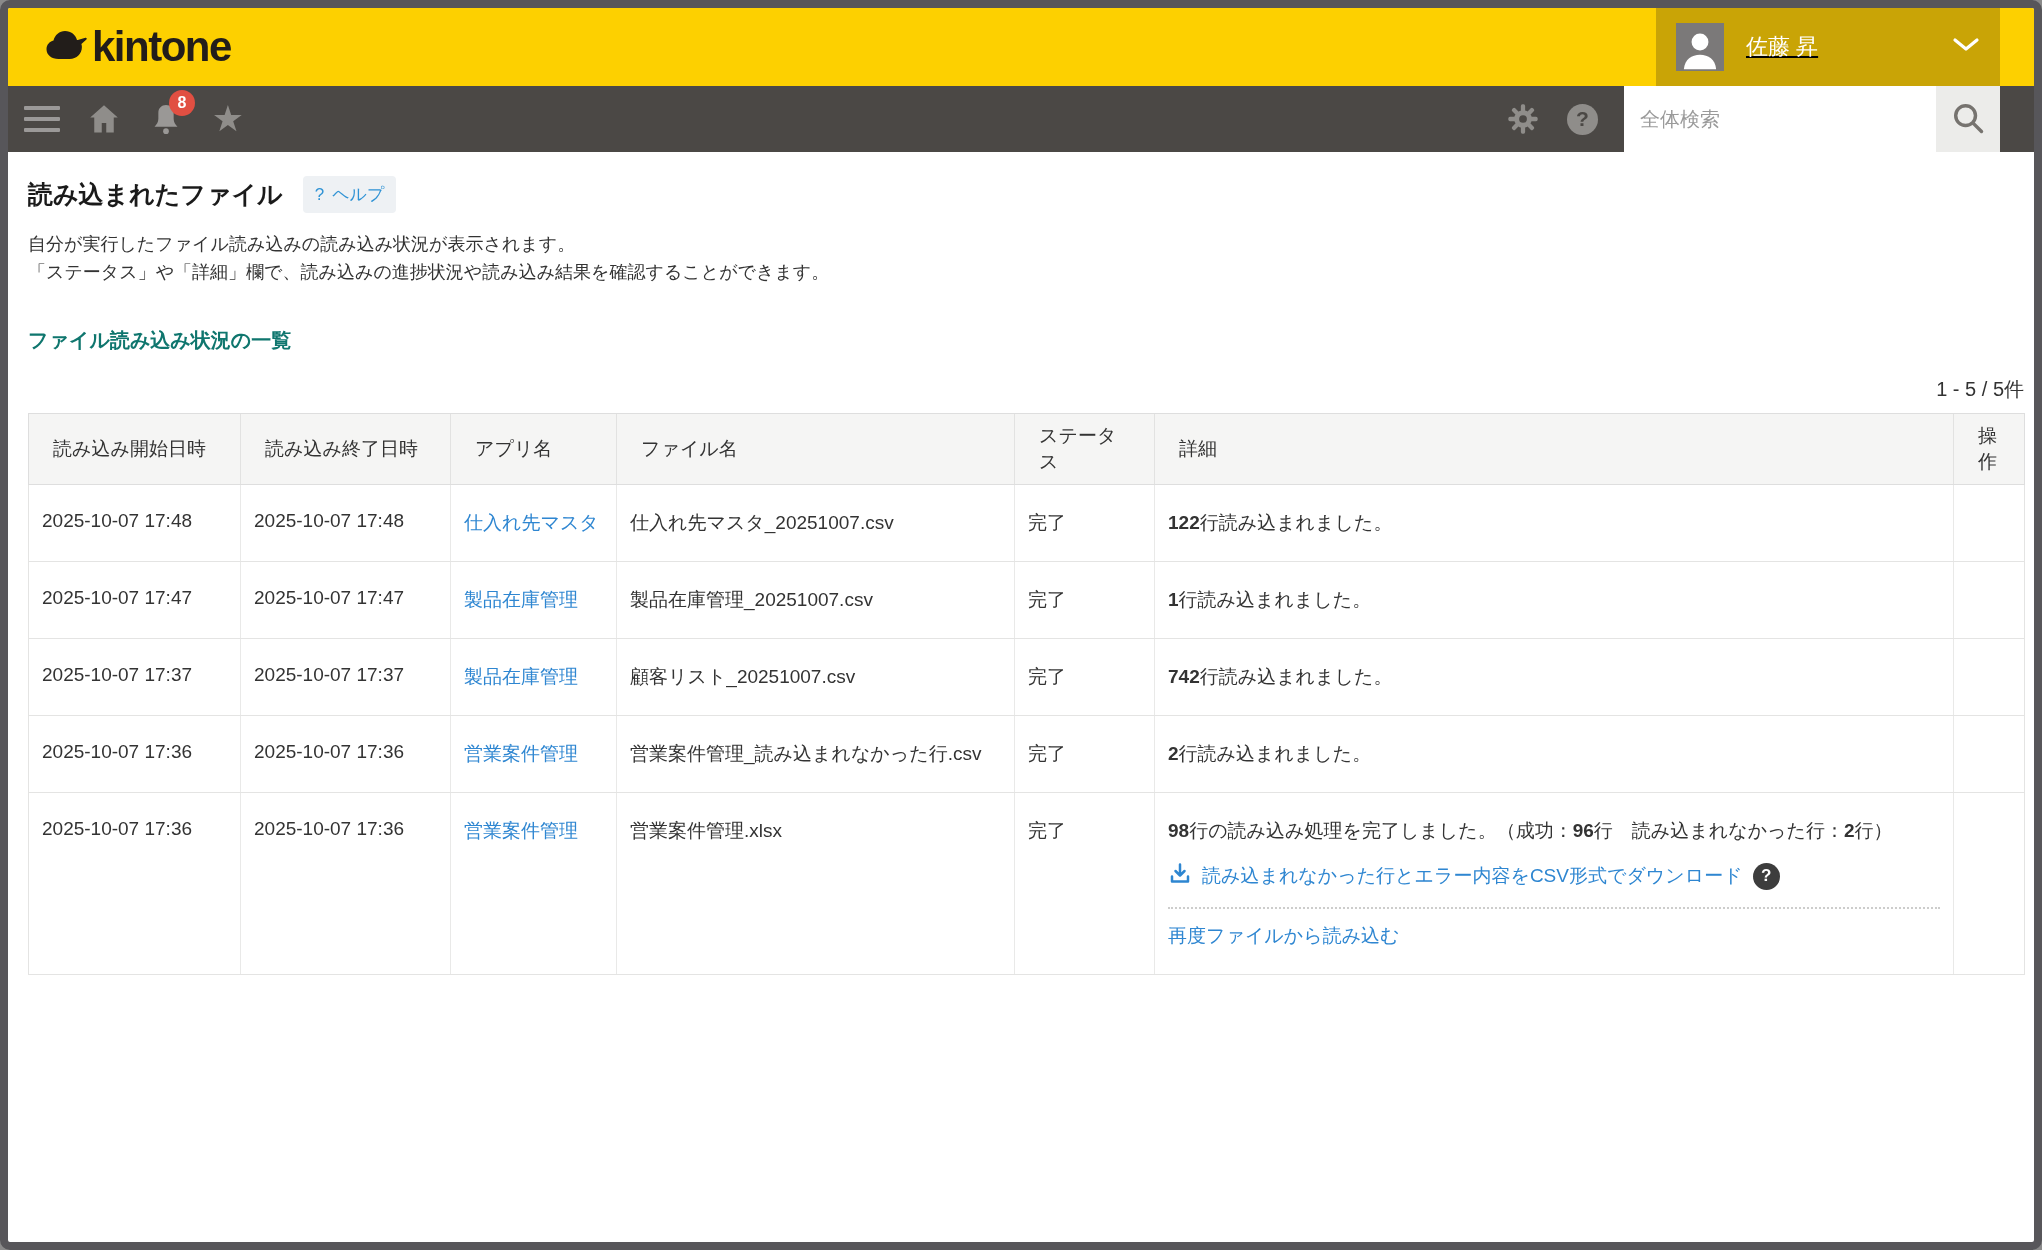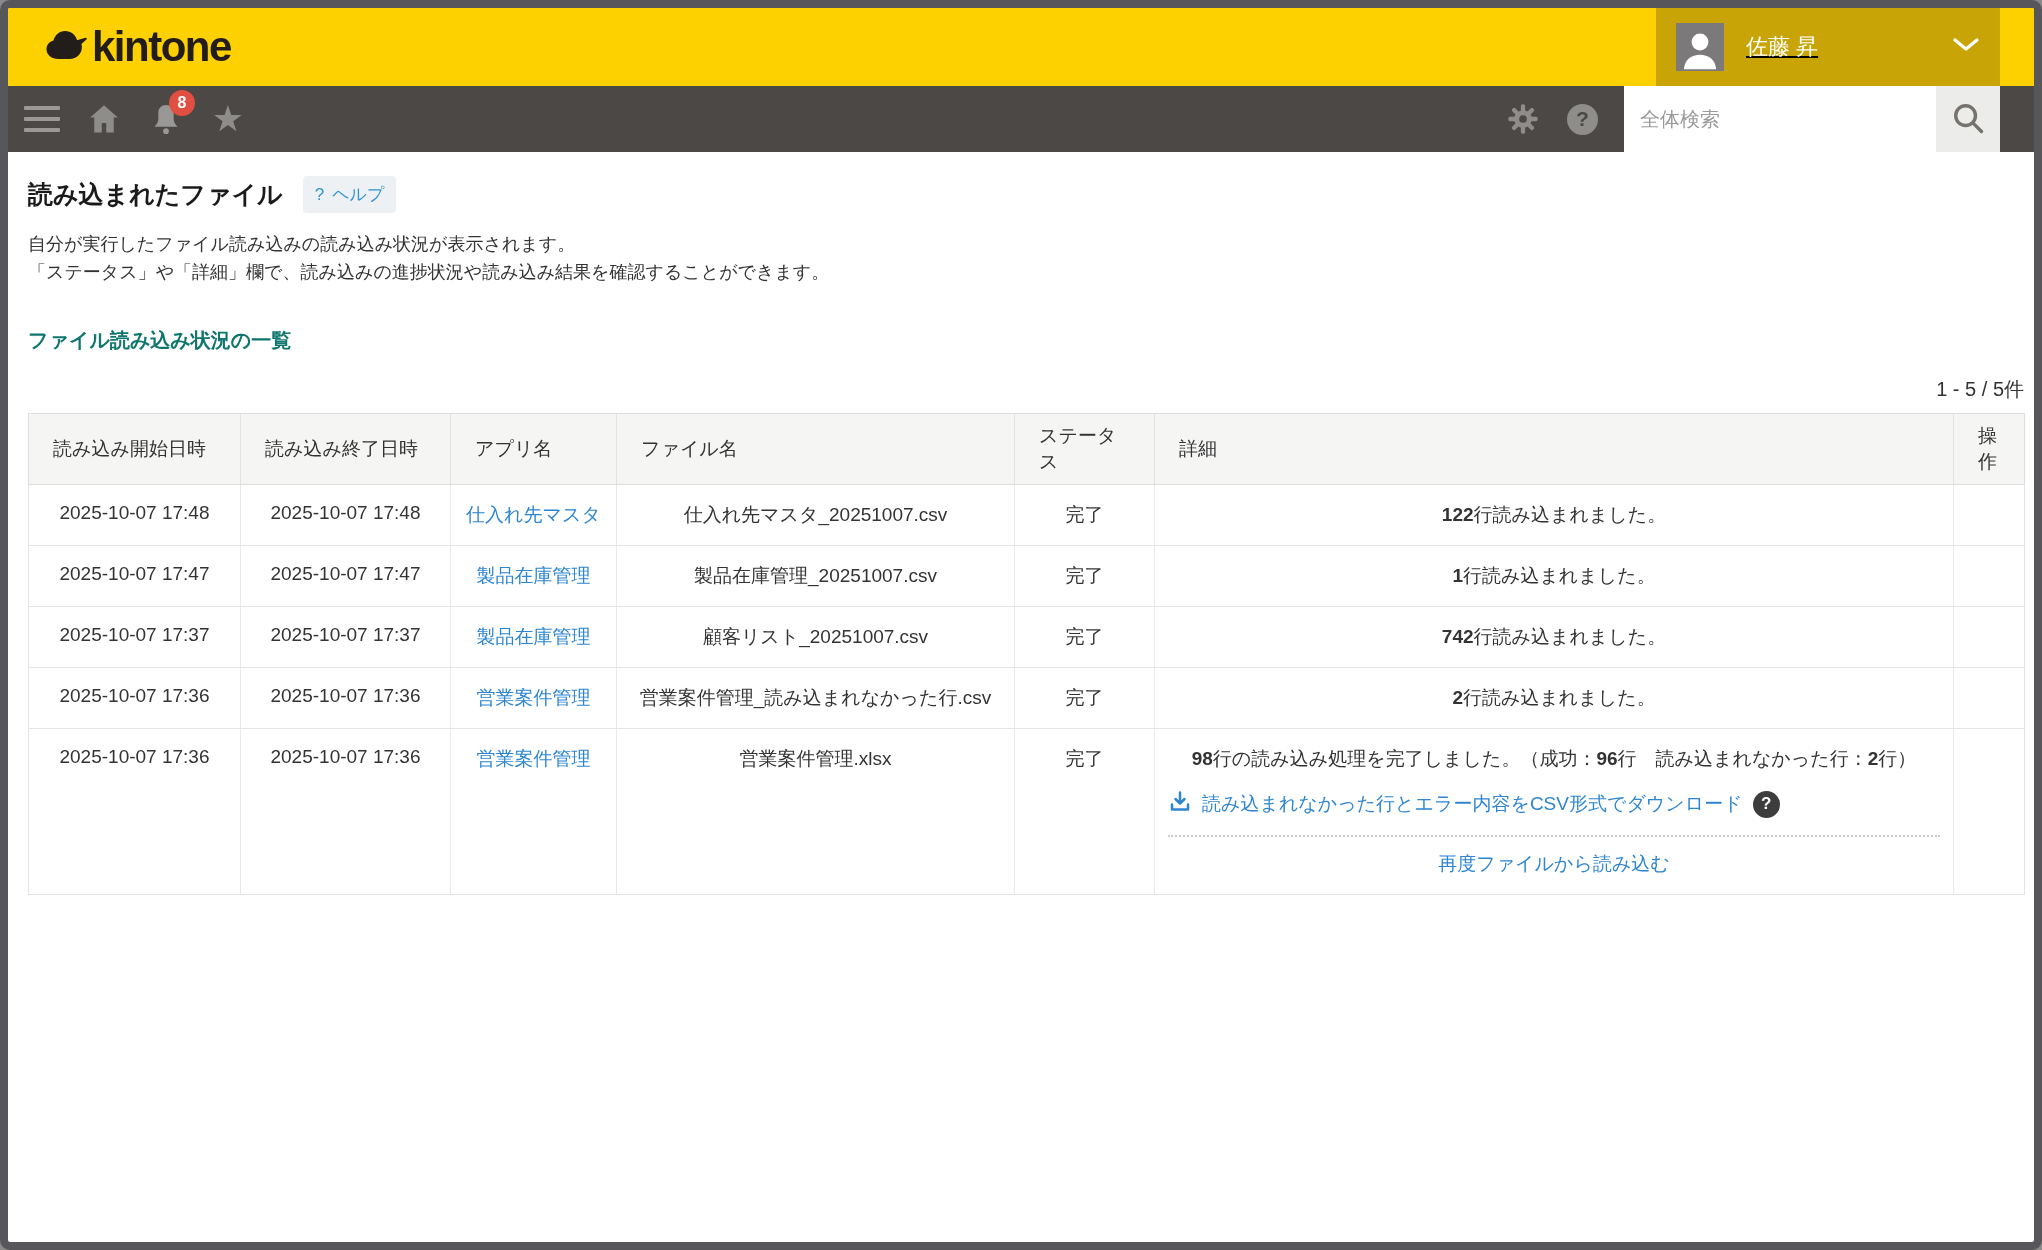--- a/index.html
+++ b/index.html
@@ -71,23 +71,22 @@
   
   table { margin-top:10px; width:1996px; border-collapse:collapse; table-layout:fixed; font-size:19px; color:#333; }
   thead th {
     background:#f5f5f4; font-weight:normal; text-align:left;
     padding:9px 24px; border:1px solid #dedede; border-left:none; border-right:none;
   }
   thead th + th { border-left:1px solid #e2e2e1; }
   thead th:first-child { border-left:1px solid #dedede; }
   thead th:last-child { border-right:1px solid #dedede; }
   tbody td {
-    background:#fff; padding:17px 13px; vertical-align:top;
+    background:#fff; padding:25px 13px; vertical-align:top;
     border-bottom:1px solid #e4e4e3;
-    text-align:center;
   }
   tbody td + td { border-left:1px solid #e9e9e8; }
   tbody tr td:first-child { border-left:1px solid #e4e4e3; }
   tbody tr td:last-child { border-right:1px solid #e4e4e3; }
   a.applink, a.bluelink { color:#2e86d1; text-decoration:none; cursor:pointer; }
   .num { font-weight:bold; }
   .detail-cell .link-row { display:flex; align-items:center; gap:10px; margin-top:18px; }
   .help-circle-dark {
     width:27px; height:27px; border-radius:50%; background:#3d3d3d; color:#fff;
     font-size:17px; font-weight:bold; display:flex; align-items:center; justify-content:center;

